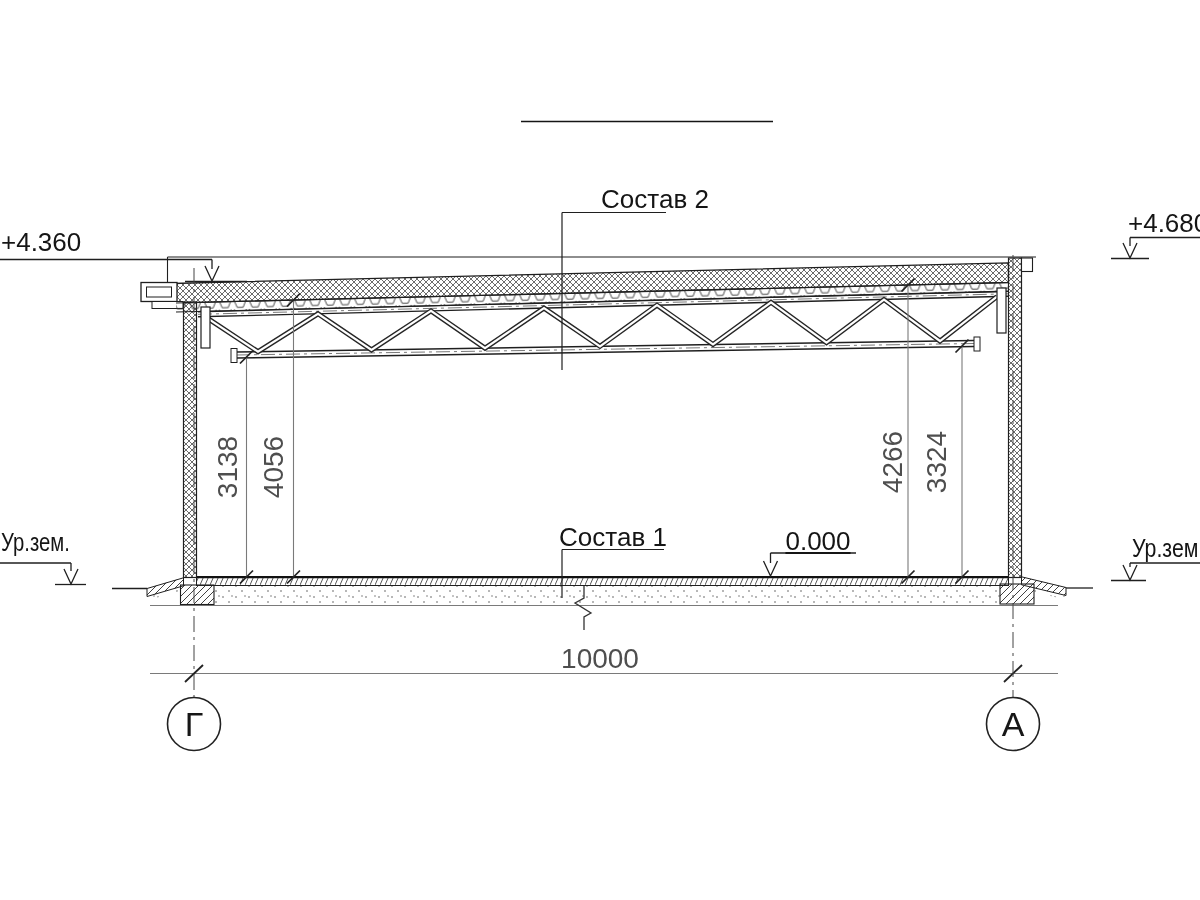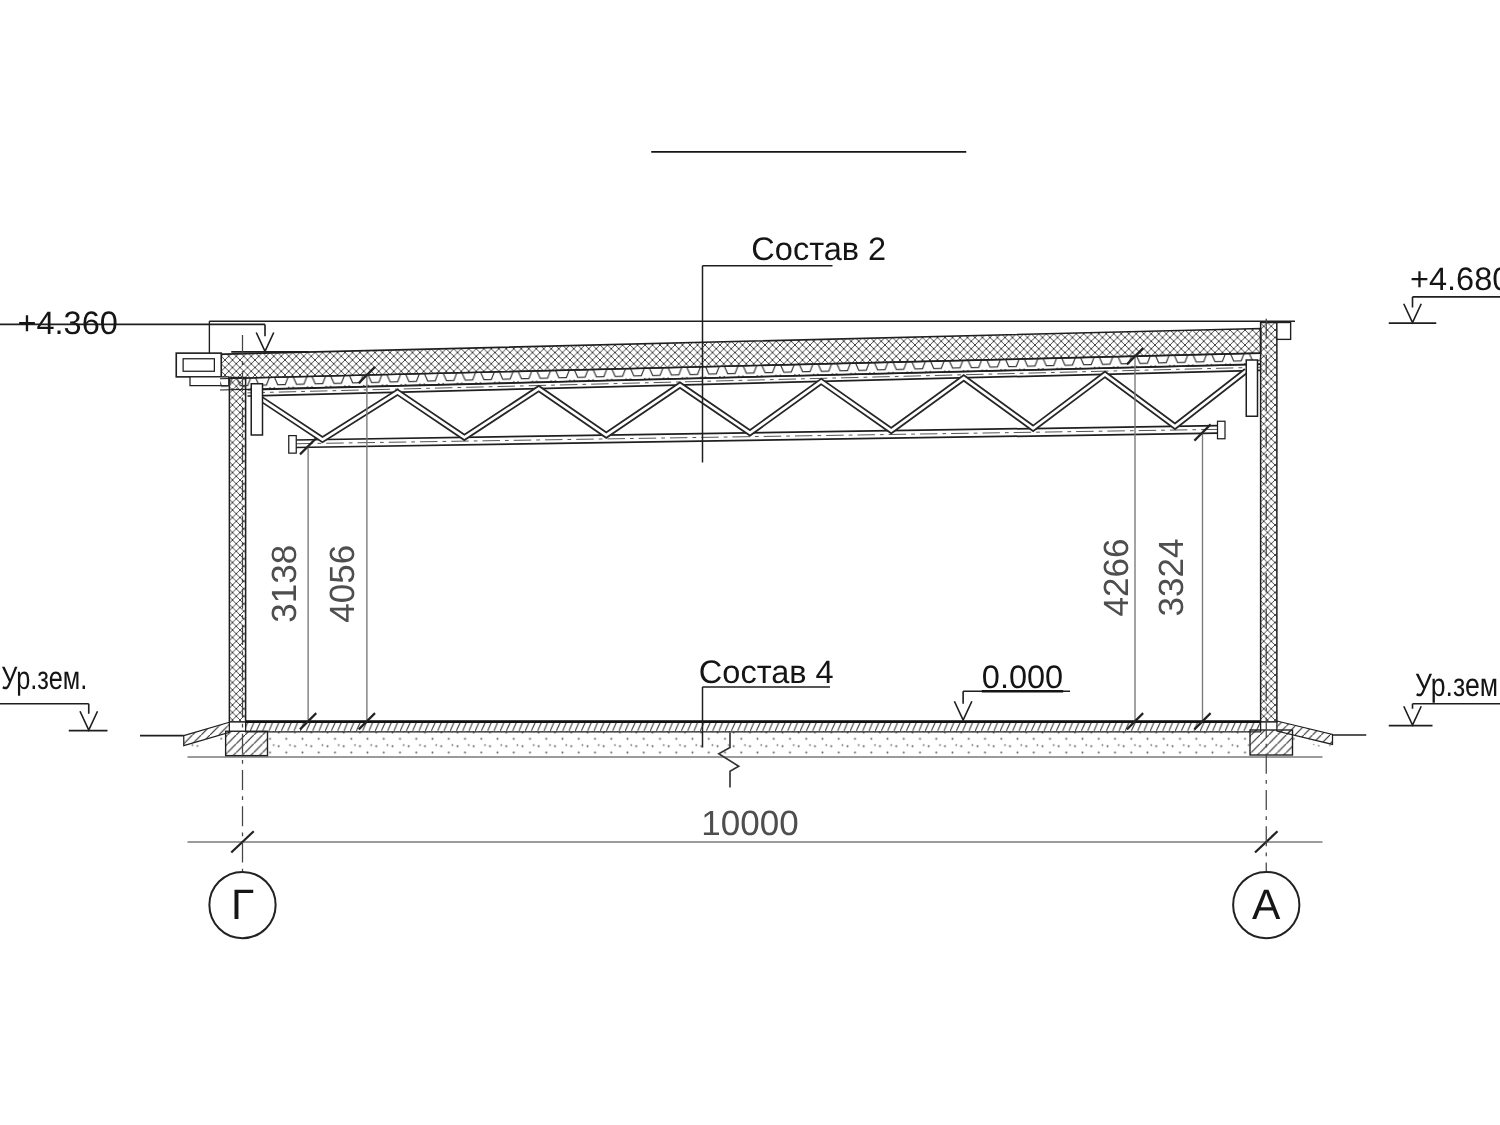--- a/index.html
+++ b/index.html
@@ -190,31 +190,31 @@
   </g>
   <g>
     <circle cx="194" cy="724" r="26.5" fill="#fff" stroke="#222" stroke-width="1.6"></circle>
     <circle cx="1013" cy="724" r="26.5" fill="#fff" stroke="#222" stroke-width="1.6"></circle>
   </g>
 
   <line x1="521" y1="121.5" x2="773" y2="121.5" stroke="#151515" stroke-width="1.5"></line>
 </svg>
 
 
-<div class="lbl mark" style="left:1px;top:245px;padding-left:13px;">+4.360</div>
+<div class="lbl mark" style="left:1px;top:229px;">+4.360</div>
 
 <div class="lbl mark" style="left:1128px;top:210px;">+4.680</div>
 
 <div class="lbl mark cond" style="left:1px;top:529px;">Ур.зем.</div>
 
 <div class="lbl mark condr" style="left:1132px;top:535px;">Ур.зем.</div>
 
 <div class="lbl mark ctr" style="left:554px;top:186px;width:120px;margin-left:41px;">Состав 2</div>
 
-<div class="lbl mark ctr" style="left:553px;top:524px;width:120px;">Состав 4</div>
+<div class="lbl mark ctr" style="left:553px;top:524px;width:120px;">Состав 1</div>
 
 <div class="lbl mark ctr" style="left:776px;top:528px;width:84px;text-decoration:underline;">0.000</div>
 
 <div class="lbl dimtxt vdim" style="left:163px;top:453px;">3138</div>
 
 <div class="lbl dimtxt vdim" style="left:209px;top:453px;">4056</div>
 
 <div class="lbl dimtxt vdim" style="left:828px;top:448px;">4266</div>
 
 <div class="lbl dimtxt vdim" style="left:872px;top:448px;">3324</div>

